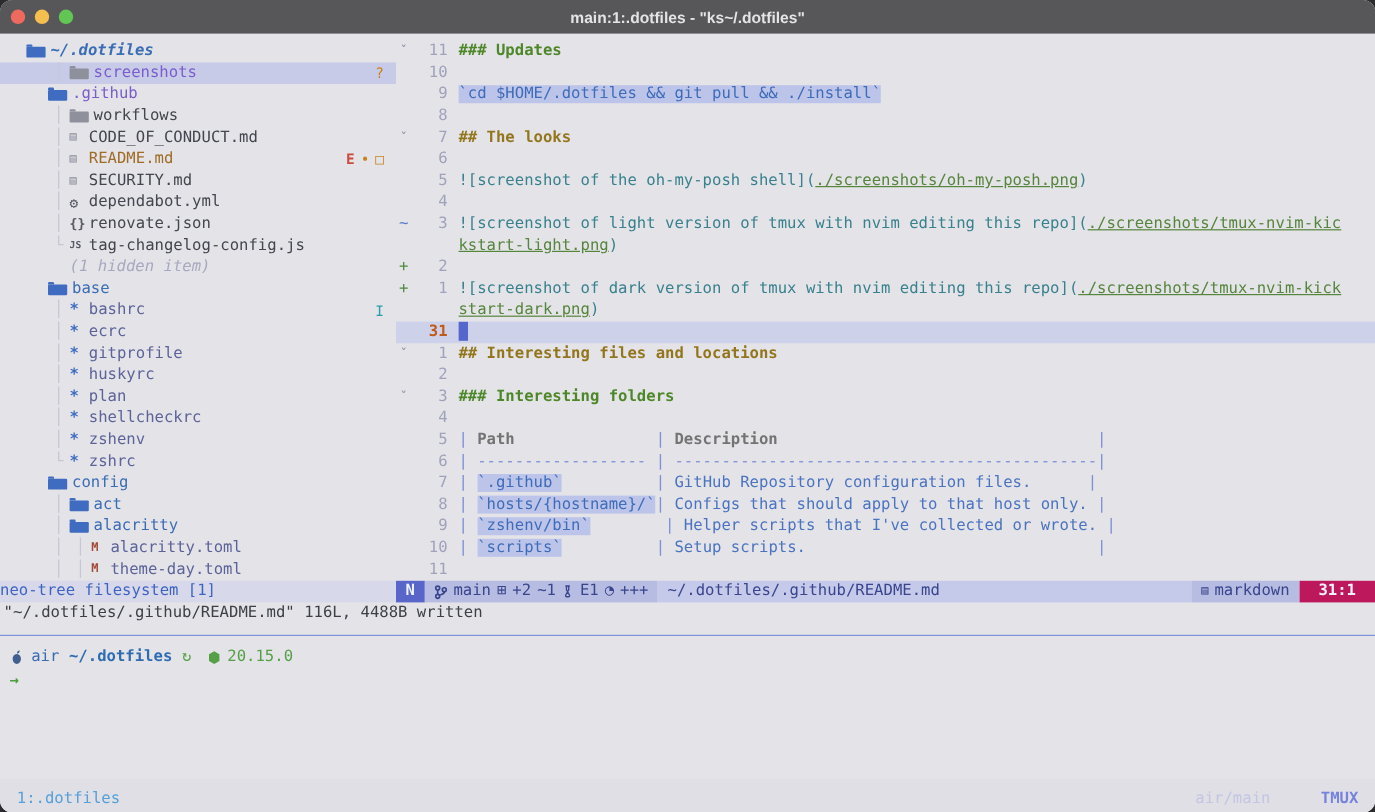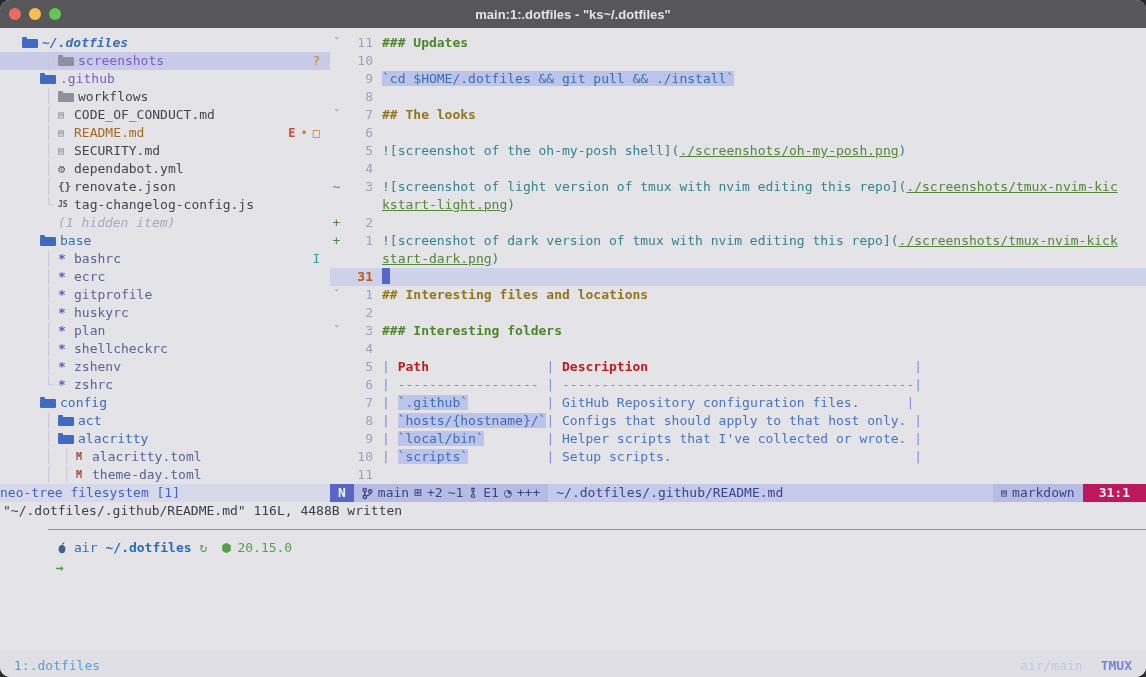--- a/index.html
+++ b/index.html
@@ -49,53 +49,53 @@
   .fold.schg{color:#5b79c9;font-size:13px}.fold.sadd{color:#4e8a3f;font-size:13px}
   .num{flex:0 0 30px;text-align:right;color:#9fa2ba;margin-right:9px;}
   .num.curnum{color:#c05a15;font-weight:bold;}
   .etext{flex:1 1 auto;overflow:hidden;}
   .seg.h2{color:#93761c;font-weight:bold}
   .seg.h3{color:#4d8728;font-weight:bold}
   .seg.code{background:#bdc4ea;color:#3e6cb8}
   .seg.md{color:#38818d}
   .seg.link{color:#56853c;text-decoration:underline}
   .seg.pipe{color:#7e8fd4}.seg.dash{color:#7e8fd4}
-  .seg.th{color:#b91c1c;font-weight:bold}
+  .seg.th{color:#737373;font-weight:bold}
   .seg.desc{color:#4a73c0}
   .seg.plain{color:#44464f}
   .cursor{display:inline-block;width:8px;height:16px;background:#5566cd;vertical-align:-3px;}
   
   .statusrow{flex:0 0 18px;display:flex;line-height:18px;white-space:pre;}
   .nt-status{flex:0 0 330px;background:#d7d9ea;color:#3f63c2;padding-left:0;}
   .ed-status{flex:1 1 auto;display:flex;}
   .seg-mode{background:#5766c8;color:#f0f2fb;font-weight:bold;padding:0 8px;}
   .seg-git{background:#b7bce2;color:#39458c;padding:0 8px;display:flex;align-items:center;gap:5px;}
   .seg-path{background:#c5c9ea;color:#39458c;padding:0 8px;flex:1 1 auto;}
   .seg-ft{background:#b7bce2;color:#39458c;padding:0 8px;display:flex;align-items:center;gap:5px;}
   .seg-pos{background:#be185d;color:#f0f2fb;font-weight:bold;padding:0 16px;}
   .sicon{display:inline-flex;align-items:center;}
   .sicon svg{display:block;}
   
   .cmdline{flex:0 0 18px;line-height:18px;color:#3e4048;padding-left:3px;white-space:pre;}
   .gap{flex:0 0 9px;}
   
-  .shell{flex:0 0 111px;border-top:1px solid #7e92da;padding:8px 0 0 8px;margin-left:48px;}
+  .shell{flex:0 0 111px;border-top:1px solid #7e92da;padding:8px 0 0 8px;}
   .pline{height:20px;line-height:20px;display:flex;align-items:center;white-space:pre;}
   .p-host{color:#3a6cb2;margin-left:6px;}
   .p-dir{color:#2e6cb2;font-weight:bold;margin-left:8px;}
   .p-refresh{color:#55a046;margin-left:8px;}
   .p-ver{color:#55a046;margin-left:5px;}
   .p-arrow{color:#4da03f;font-weight:bold;}
   
   .tmuxbar{flex:1 1 auto;background:#dfdfe5;display:flex;align-items:center;
     padding:5px 14px 0 14px;line-height:18px;white-space:pre;}
   .t-win{color:#55a0d8;}
   .t-right{margin-left:auto;display:flex;gap:18px;}
   .t-session{color:#c2c6e2;}
-  .t-label{color:#7583dd;font-weight:bold;}
+  .t-label{color:#7583dd;font-weight:bold;margin-left:24px;}
 </style>
 </head>
 <body>
 
 <div class="window">
 
   <div class="titlebar">
     <div class="lights">
       <div class="light l-red"></div>
       <div class="light l-yellow"></div>
@@ -148,21 +148,21 @@
         <div class="eline"><span class="fold "> </span><span class="num"></span><span class="etext"><span class="seg link">start-dark.png</span><span class="seg md">)</span></span></div>
         <div class="eline curline"><span class="fold "> </span><span class="num curnum">31</span><span class="etext"><span class="cursor"></span></span></div>
         <div class="eline"><span class="fold ">ˇ</span><span class="num">1</span><span class="etext"><span class="seg h2">## Interesting files and locations</span></span></div>
         <div class="eline"><span class="fold "> </span><span class="num">2</span><span class="etext"></span></div>
         <div class="eline"><span class="fold ">ˇ</span><span class="num">3</span><span class="etext"><span class="seg h3">### Interesting folders</span></span></div>
         <div class="eline"><span class="fold "> </span><span class="num">4</span><span class="etext"></span></div>
         <div class="eline"><span class="fold "> </span><span class="num">5</span><span class="etext"><span class="seg pipe">| </span><span class="seg th">Path</span><span class="seg plain">               </span><span class="seg pipe">| </span><span class="seg th">Description</span><span class="seg plain">                                  </span><span class="seg pipe">|</span></span></div>
         <div class="eline"><span class="fold "> </span><span class="num">6</span><span class="etext"><span class="seg pipe">| </span><span class="seg dash">------------------</span><span class="seg plain"> </span><span class="seg pipe">| </span><span class="seg dash">---------------------------------------------</span><span class="seg pipe">|</span></span></div>
         <div class="eline"><span class="fold "> </span><span class="num">7</span><span class="etext"><span class="seg pipe">| </span><span class="seg code">`.github`</span><span class="seg plain">          </span><span class="seg pipe">| </span><span class="seg desc">GitHub Repository configuration files.</span><span class="seg plain">      </span><span class="seg pipe">|</span></span></div>
         <div class="eline"><span class="fold "> </span><span class="num">8</span><span class="etext"><span class="seg pipe">| </span><span class="seg code">`hosts/{hostname}/`</span><span class="seg pipe">| </span><span class="seg desc">Configs that should apply to that host only.</span><span class="seg plain"> </span><span class="seg pipe">|</span></span></div>
-        <div class="eline"><span class="fold "> </span><span class="num">9</span><span class="etext"><span class="seg pipe">| </span><span class="seg code">`local/bin`</span><span class="seg plain">        </span><span class="seg pipe">| </span><span class="seg desc">Helper scripts that I've collected or wrote.</span><span class="seg plain"> </span><span class="seg pipe">|</span></span></div>
+        <div class="eline"><span class="fold "> </span><span class="num">9</span><span class="etext"><span class="seg pipe">| </span><span class="seg code">`zshenv/bin`</span><span class="seg plain">        </span><span class="seg pipe">| </span><span class="seg desc">Helper scripts that I've collected or wrote.</span><span class="seg plain"> </span><span class="seg pipe">|</span></span></div>
         <div class="eline"><span class="fold "> </span><span class="num">10</span><span class="etext"><span class="seg pipe">| </span><span class="seg code">`scripts`</span><span class="seg plain">          </span><span class="seg pipe">| </span><span class="seg desc">Setup scripts.</span><span class="seg plain">                               </span><span class="seg pipe">|</span></span></div>
         <div class="eline"><span class="fold "> </span><span class="num">11</span><span class="etext"></span></div>
       </div>
   </div>
 
   <div class="statusrow">
     <div class="nt-status">neo-tree filesystem [1]</div>
     <div class="ed-status">
       <span class="seg-mode">N</span>
       <span class="seg-git">

